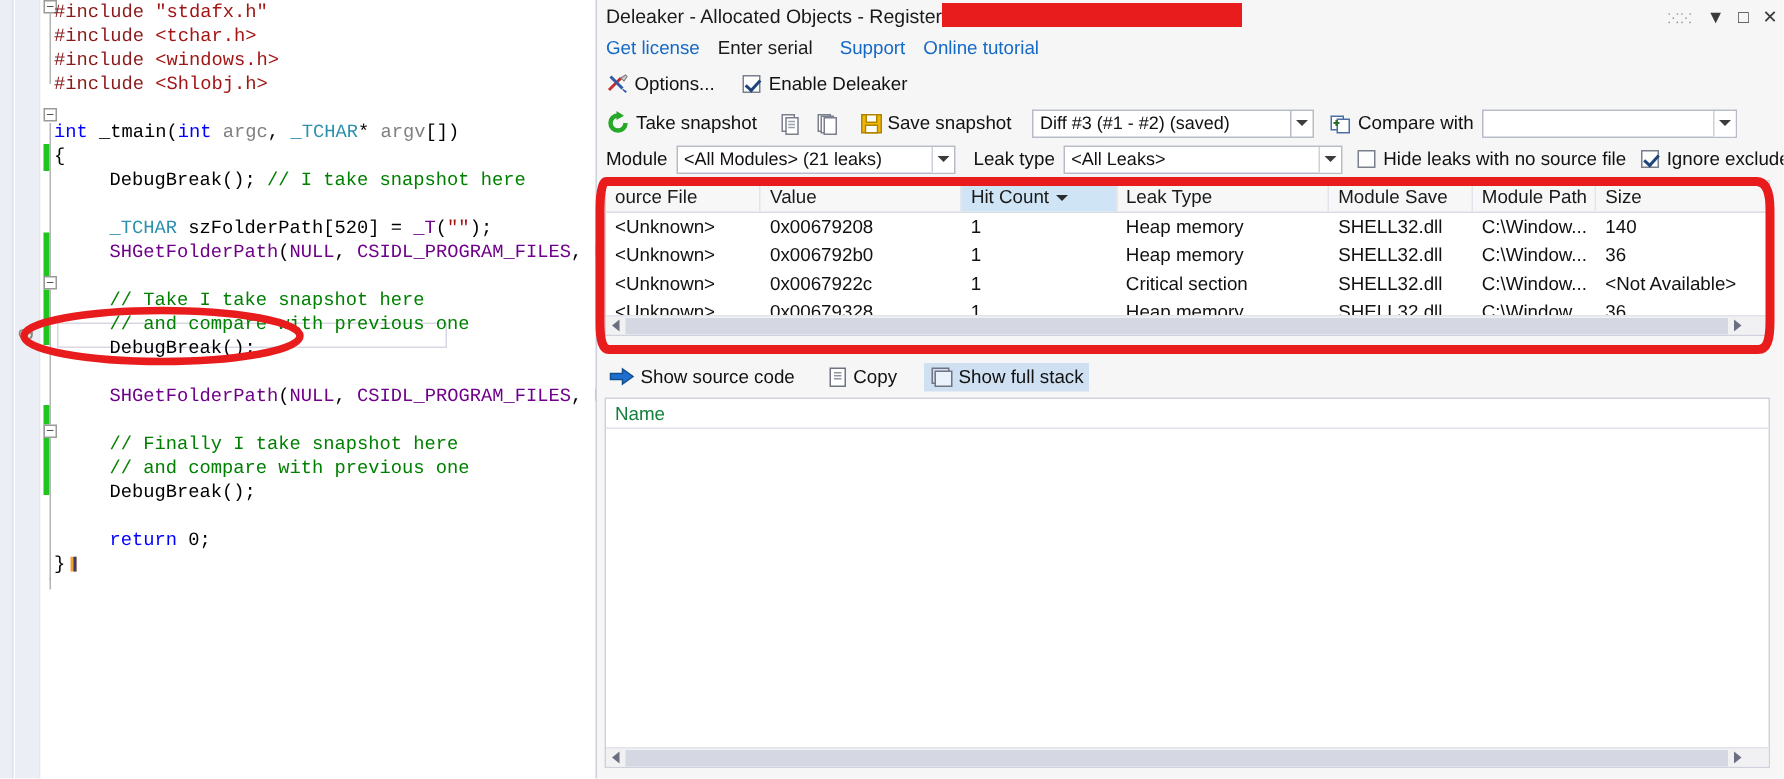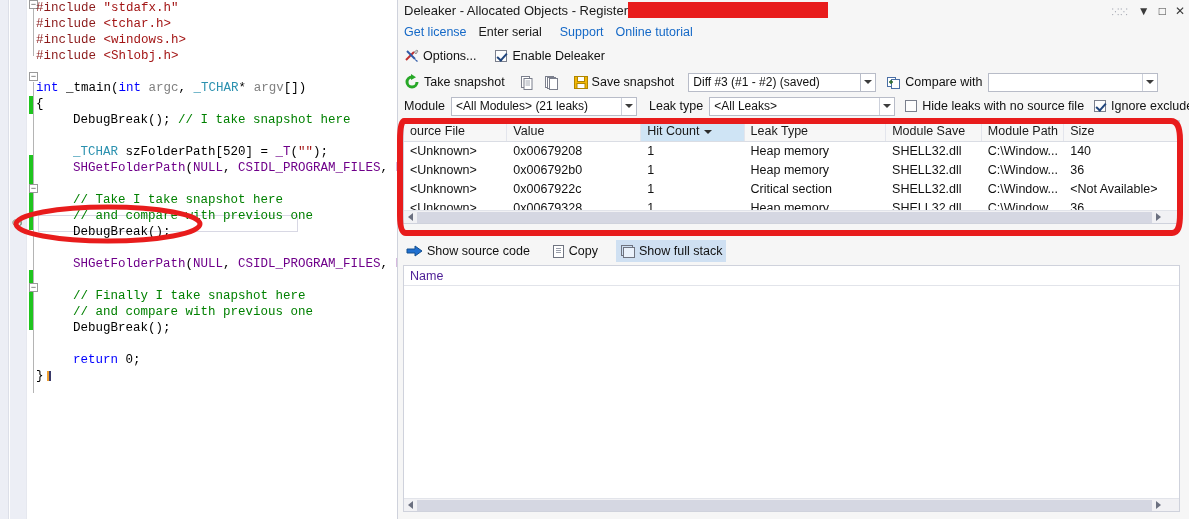--- a/index.html
+++ b/index.html
@@ -111,29 +111,29 @@
 
   .hscroll {
     position:absolute; left:0; right:0; bottom:0; height:13px; background:#f1f1f4;
     border-top:1px solid #e2e4ea; display:flex; align-items:center;
   }
   .hs-arrow { width:13px; height:13px; display:flex; align-items:center; justify-content:center; }
   .tri-l { width:0;height:0;border-top:4px solid transparent;border-bottom:4px solid transparent;border-right:5px solid #6b7080; }
   .tri-r { width:0;height:0;border-top:4px solid transparent;border-bottom:4px solid transparent;border-left:5px solid #6b7080; }
   .hs-thumb { height:11px; background:#d5d7e2; }
 
-  .dl-actionbar { position:absolute; left:4px; top:240px; height:22px; display:flex; font-size:12.5px; color:#111; }
+  .dl-actionbar { position:absolute; left:4px; top:240px; height:22px; display:flex; align-items:center; font-size:12.5px; color:#111; }
   .act { display:flex; align-items:center; margin-right:14px; padding:2px 4px; }
   .act.sel { background:#cfe0f2; }
 
   .namepane {
     position:absolute; left:5px; top:265px; width:777px; height:247px;
     background:#ffffff; border:1px solid #cfd2dc;
   }
-  .np-head { height:20px; border-bottom:1px solid #e2e4ea; font-size:12.5px; color:#4c1d95; padding-left:6px; line-height:20px; }
+  .np-head { height:20px; border-bottom:1px solid #e2e4ea; font-size:12.5px; color:#15803d; padding-left:6px; line-height:20px; }
 
   
   .annot { position:absolute; pointer-events:none; }
   svg.annot { overflow:visible; }
 </style>
 </head>
 <body>
 
 <div id="root">
 

